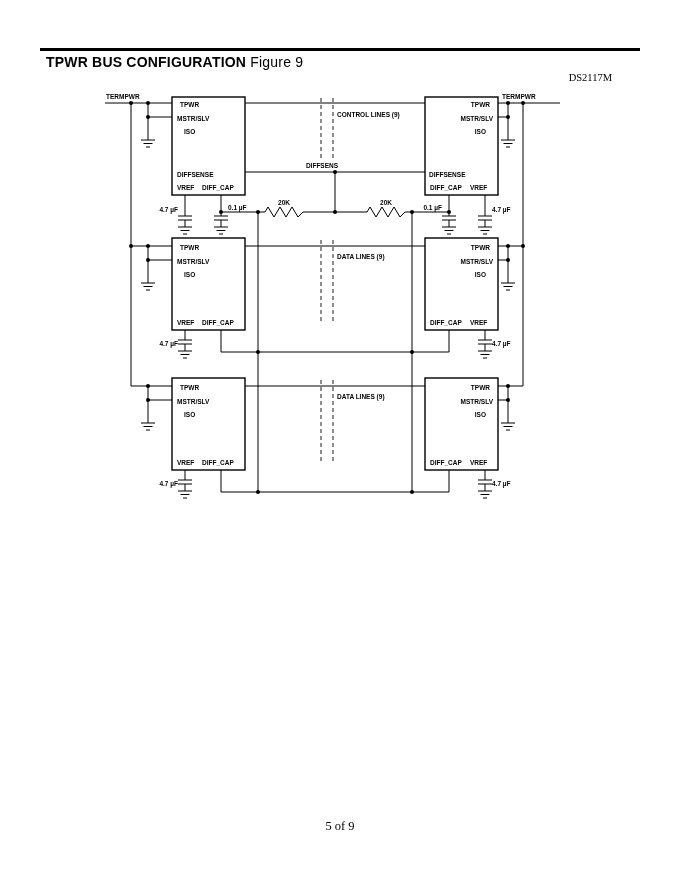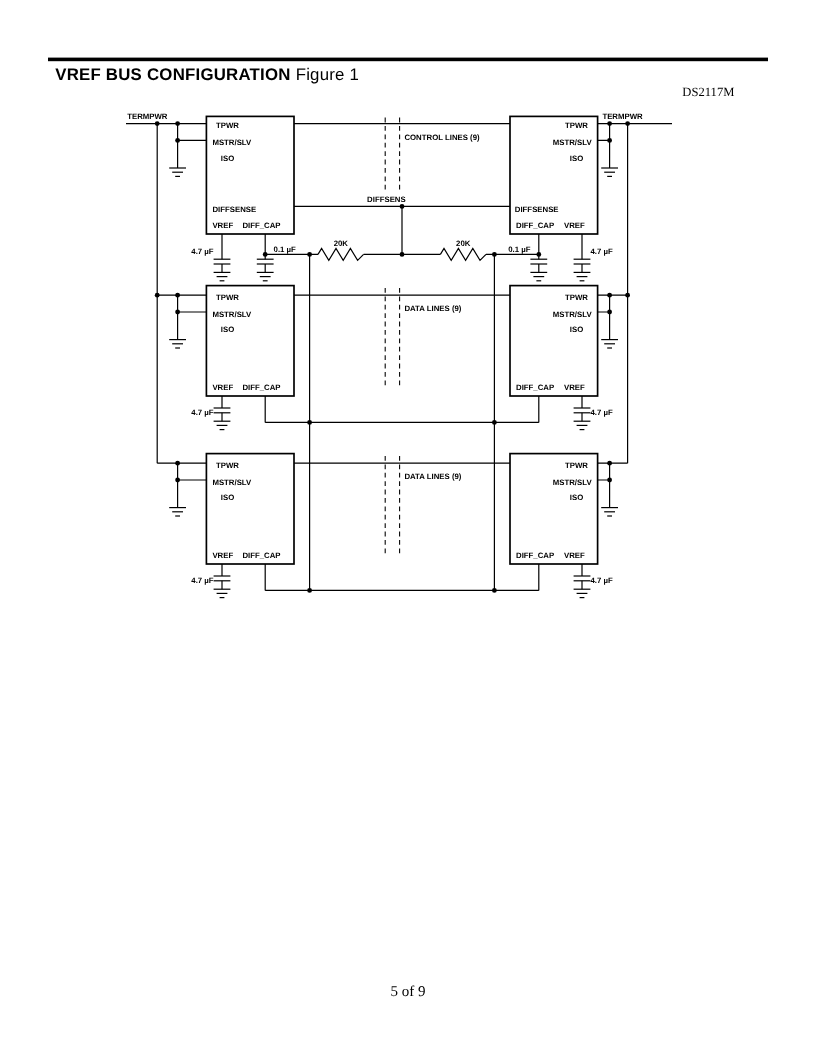--- a/index.html
+++ b/index.html
@@ -32,21 +32,21 @@
   .lbl  { font-family:"Liberation Sans", sans-serif; font-size:6.5px; font-weight:bold; fill:#000; }
 </style>
 </head>
 <body>
 
 <div class="page">
 
   <span class="docnum">DS2117M</span>
   <div class="header-rule"></div>
 
-  <h1 class="page-title"><span>VREF BUS CONFIGURATION</span> <span class="suffix">Figure 1</span></h1>
+  <h1 class="page-title"><span>TPWR BUS CONFIGURATION</span> <span class="suffix">Figure 9</span></h1>
 
   <svg class="diagram" width="680" height="560" viewBox="0 0 680 560" xmlns="http://www.w3.org/2000/svg">
 
     <defs>
       <g id="gnd" class="w">
         <line x1="-7" y1="0" x2="7" y2="0"></line>
         <line x1="-4.5" y1="3.5" x2="4.5" y2="3.5"></line>
         <line x1="-2" y1="7" x2="2" y2="7"></line>
       </g>
       <g id="cap" class="w">

